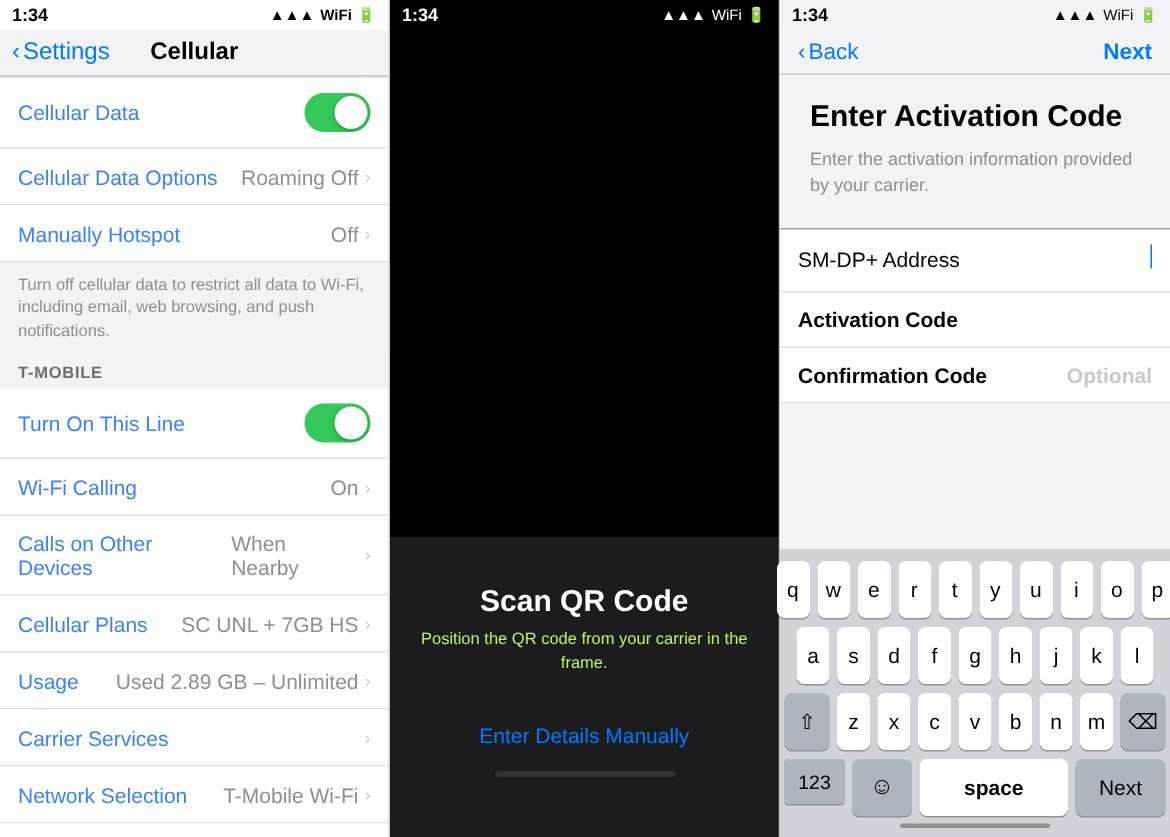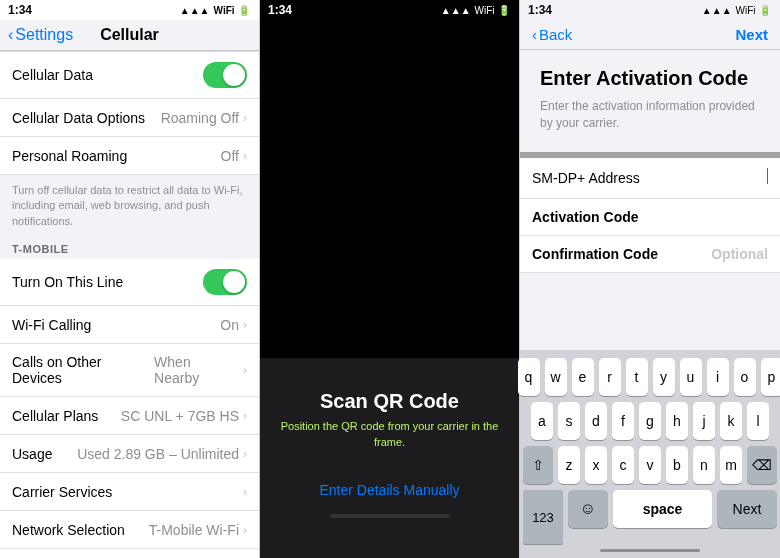--- a/index.html
+++ b/index.html
@@ -73,21 +73,21 @@
       display: flex;
       align-items: center;
       justify-content: space-between;
       min-height: 38px;
     }
     .settings-row:first-child {
       border-top: 1px solid #e0e0e0;
     }
     .row-label {
       font-size: 14px;
-      color: #000000;
+      color: #3b82f6;
     }
     .row-value {
       font-size: 14px;
       color: #8e8e93;
       display: flex;
       align-items: center;
       gap: 4px;
     }
     .chevron {
       color: #c7c7cc;
@@ -257,21 +257,21 @@
     }
     .activation-desc {
       font-size: 12px;
       color: #8e8e93;
       line-height: 1.4;
       margin-bottom: 12px;
     }
 
     .form-field {
       background: #fff;
-      border-top: 6px solid #a3a3a3;
+      border-top: 1px solid #a3a3a3;
       border-bottom: 1px solid #e0e0e0;
       padding: 10px 12px;
       display: flex;
       align-items: center;
       justify-content: space-between;
     }
     .form-field + .form-field {
       border-top: none;
       font-weight: bold;
     }
@@ -344,21 +344,21 @@
       font-weight: bold;
     }
     .kb-bottom-row {
       display: flex;
       gap: 5px;
       margin-bottom: 4px;
     }
     .kb-num {
       background: #adb5bd;
       border-radius: 2px;
-      height: 54px;
+      height: 30px;
       width: 40px;
       display: flex;
       align-items: center;
       justify-content: center;
       font-size: 13px;
       color: #000;
       box-shadow: 0 1px 0 rgba(0,0,0,0.3);
       cursor: pointer;
     }
     .kb-next-btn {
@@ -457,21 +457,21 @@
       </div>
     </div>
     <div class="settings-row">
       <span class="row-label">Cellular Data Options</span>
       <div class="row-value">
         <span>Roaming Off</span>
         <span class="chevron">›</span>
       </div>
     </div>
     <div class="settings-row">
-      <span class="row-label">Personal Roaming</span>
+      <span class="row-label">Manually Hotspot</span>
       <div class="row-value">
         <span>Off</span>
         <span class="chevron">›</span>
       </div>
     </div>
 
     <div class="info-text">Turn off cellular data to restrict all data to Wi-Fi, including email, web browsing, and push notifications.</div>
 
     <div class="section-label">T-MOBILE</div>
 

